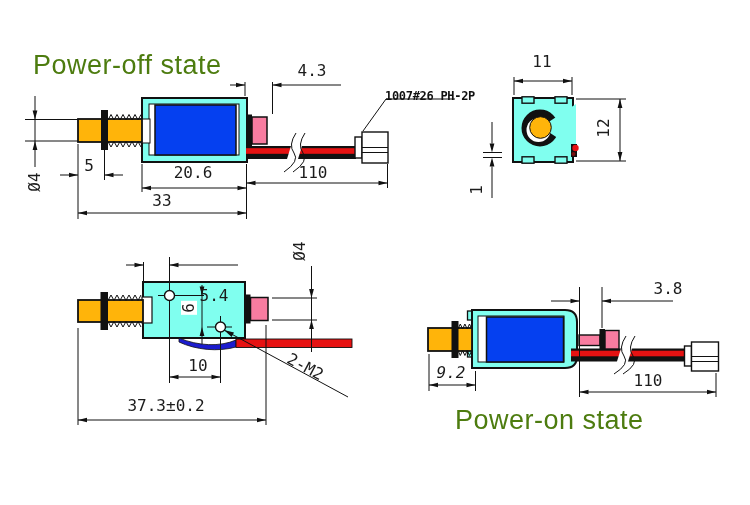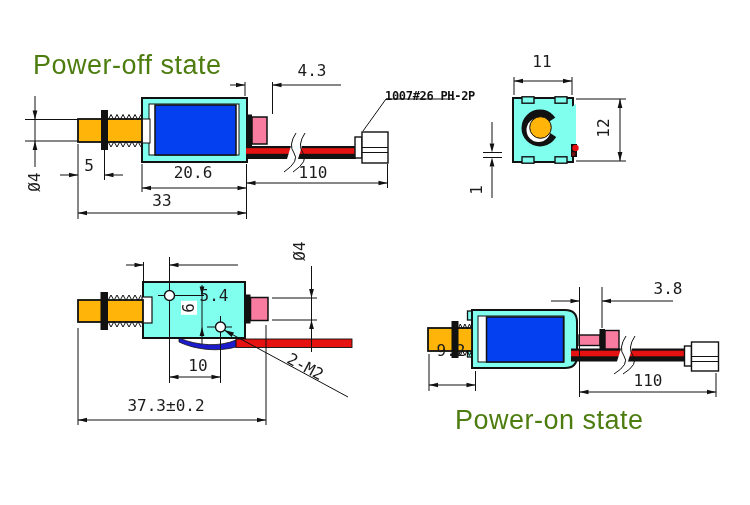--- a/index.html
+++ b/index.html
@@ -233,16 +233,16 @@
 <div class="dim rot" style="left:477px;top:190px;">1</div>
 
 <div class="dim" style="left:214px;top:250px;margin-top:46px;">5.4</div>
 <div class="dim rot" style="left:300px;top:251px;">Ø4</div>
 <div class="dim rot bgw" style="left:189px;top:308px;">6</div>
 <div class="dim" style="left:198px;top:366px;">10</div>
 <div class="dim" style="left:166px;top:406px;">37.3±0.2</div>
 <div class="dim slant" style="left:305px;top:367px;">2-M2</div>
 
 <div class="dim" style="left:668px;top:289px;">3.8</div>
-<div class="dim" style="left:451px;top:351px;">9.2</div>
+<div class="dim" style="left:451px;top:373px;font-style:italic;">9.2</div>
 <div class="dim" style="left:648px;top:381px;">110</div>
 
 </div>
 
 </body></html>

